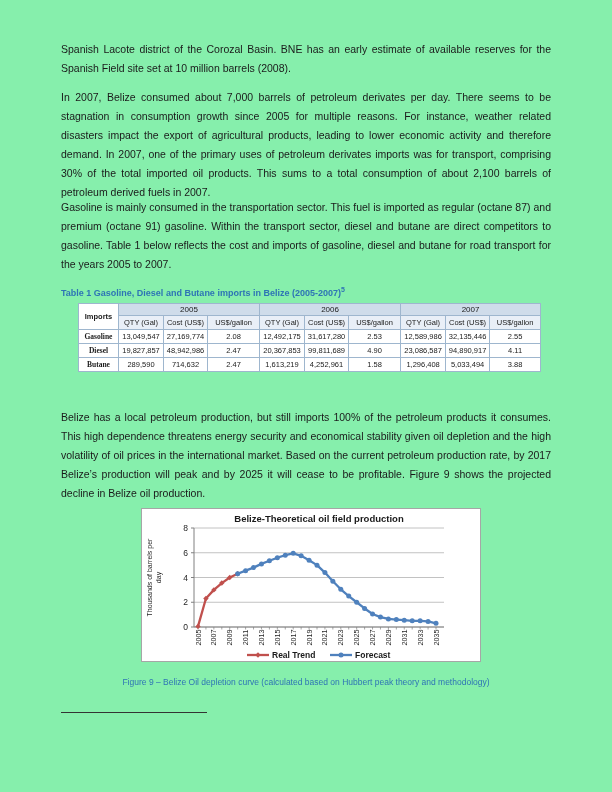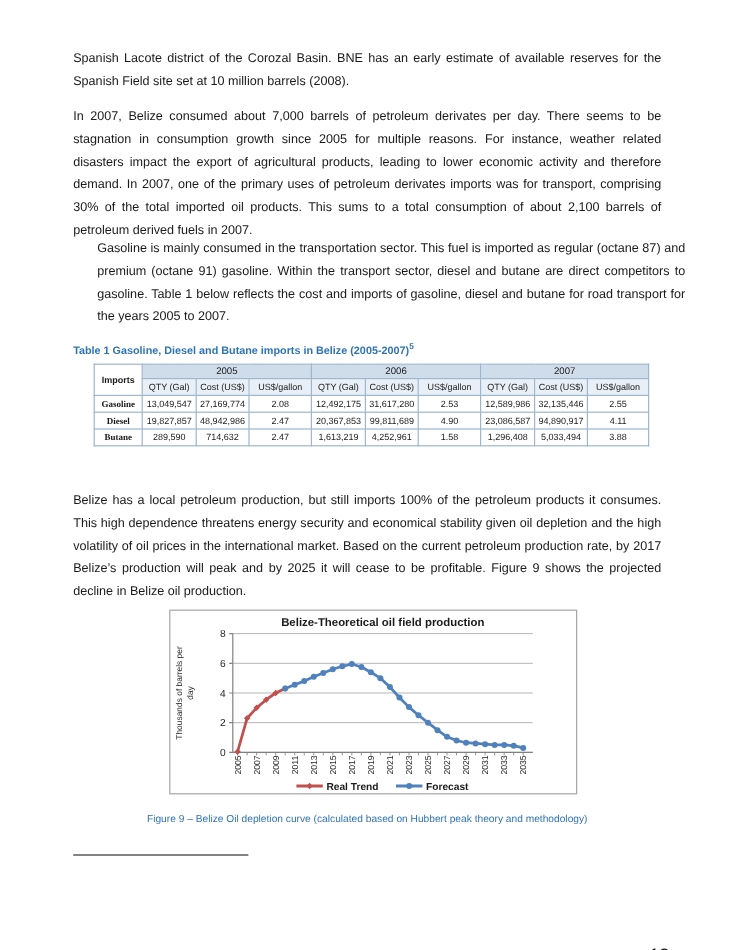--- a/index.html
+++ b/index.html
@@ -1,35 +1,35 @@
 <!DOCTYPE html>
 <html><head>
 <meta charset="utf-8">
 <style>
   html,body{margin:0;padding:0;background:#e8e8e8;}
   .page{
     position:relative;
     width:612px;height:792px;
     margin:0 auto;
-    background:#ffffff;
+    background:#86efac;
     font-family:"Liberation Sans", sans-serif;
     color:#1a1a1a;
     overflow:hidden;
   }
   .body-text{
     position:absolute;
     left:61px;width:490px;
     margin:0;
     font-size:10.5px;line-height:19px;
     text-align:justify;
     color:#1a1a1a;
   }
   .p1{top:40px;}
   .p2{top:88px;}
-  .p3{top:198px;margin-left:20px;}
+  .p3{top:198px;}
   .p4{top:408px;}
   .table-title{
     position:absolute;left:61px;top:286px;width:490px;
     font-size:9px;font-weight:bold;color:#2E74B5;
   }
   .table-title sup{font-size:7px;}
   .imports-table{
     position:absolute;left:78px;top:303px;
     border-collapse:collapse;
     table-layout:fixed;

